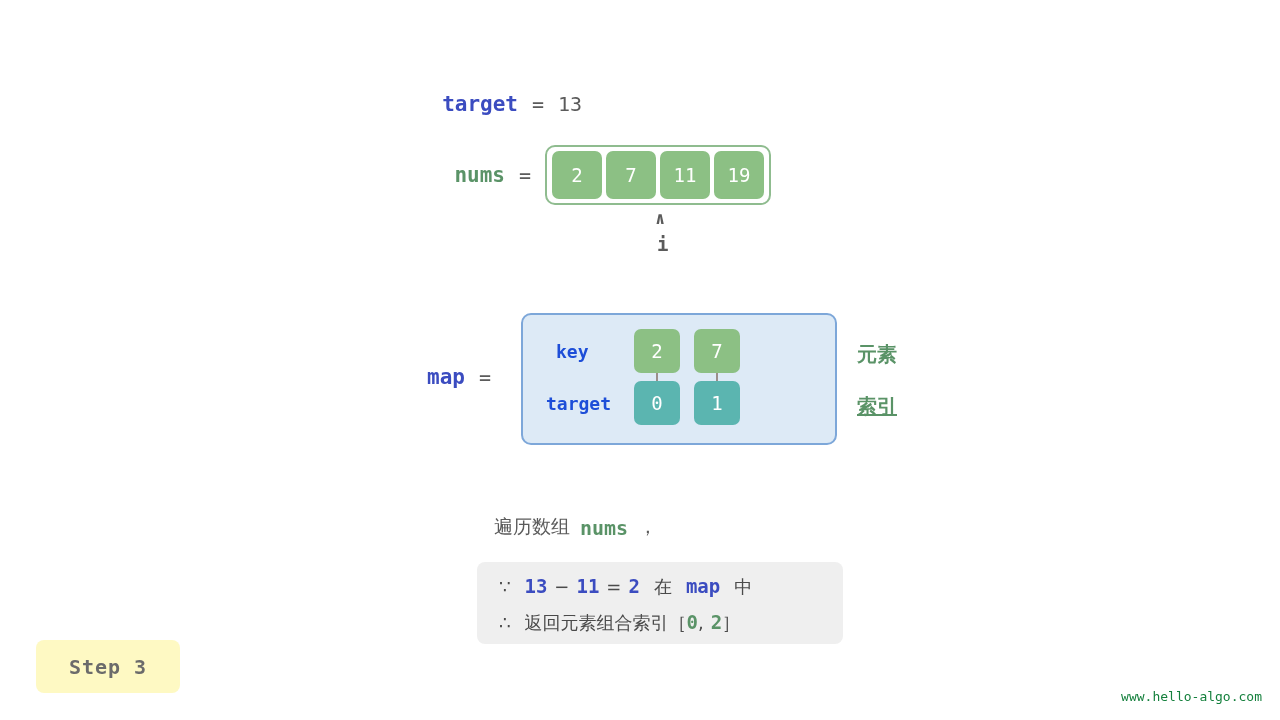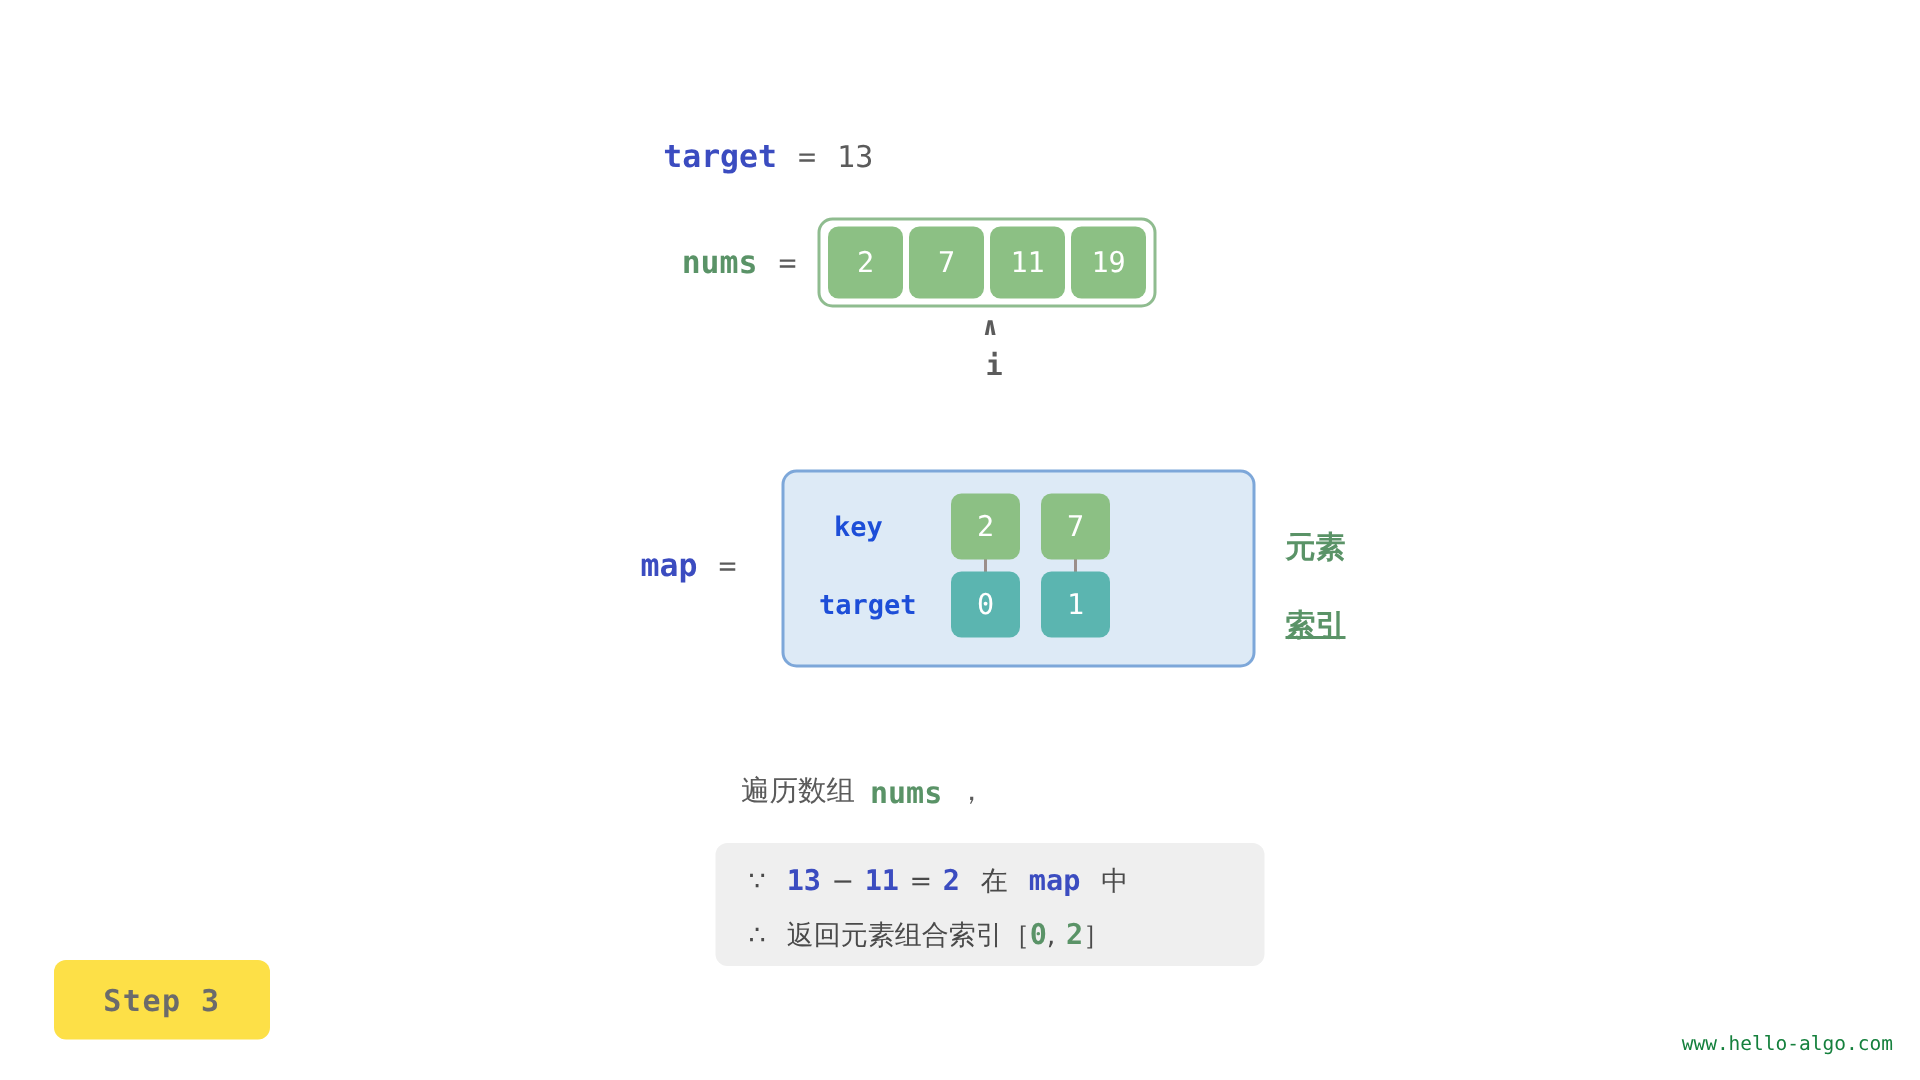--- a/index.html
+++ b/index.html
@@ -122,21 +122,20 @@
     width: 12px; height: 32px;
   }
   #arrow-0 { left: 651px; top: 370px; }
   #arrow-1 { left: 711px; top: 370px; }
 
   .side-annot {
     color: #5a9367;
     font-family: "DejaVu Sans", sans-serif;
     font-weight: bold;
     font-size: 20px;
-    margin-top: 10px;
   }
   #annot-element { left: 857px; top: 341px; }
   #annot-index { left: 857px; top: 393px; text-decoration: underline; }
 
   
   #caption-line {
     left: 494px; top: 514px;
     font-family: "DejaVu Sans", sans-serif;
     font-size: 19px;
     color: #5b5b5b;
@@ -168,21 +167,21 @@
   #note-line-2 { top: 49px; }
   .m { font-family: "DejaVu Sans Mono", monospace; font-weight: bold; font-size: 19px; }
   .m-blue { color: #3b4cc0; }
   .m-green { color: #5a9367; }
   .sp { display: inline-block; width: 7px; }
 
   
   #step-badge {
     left: 36px; top: 640px;
     width: 144px; height: 53px;
-    background: #fde047;
+    background: #fef9c3;
     border-radius: 8px;
     display: flex; align-items: center; justify-content: center;
     color: #6b6b6b;
     font-family: "DejaVu Sans Mono", monospace;
     font-weight: bold;
     font-size: 20px;
     letter-spacing: 1px;
   }
 
   

